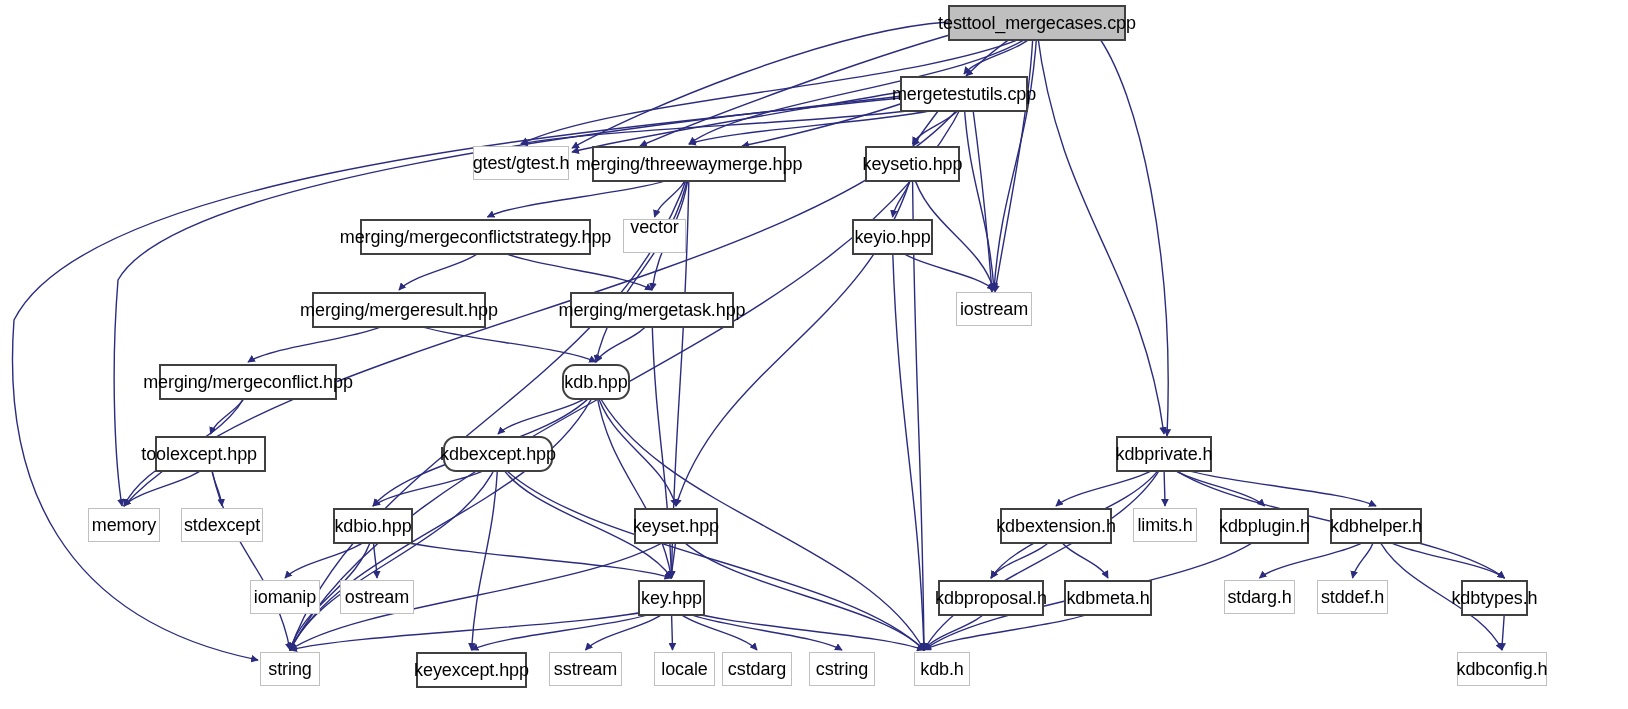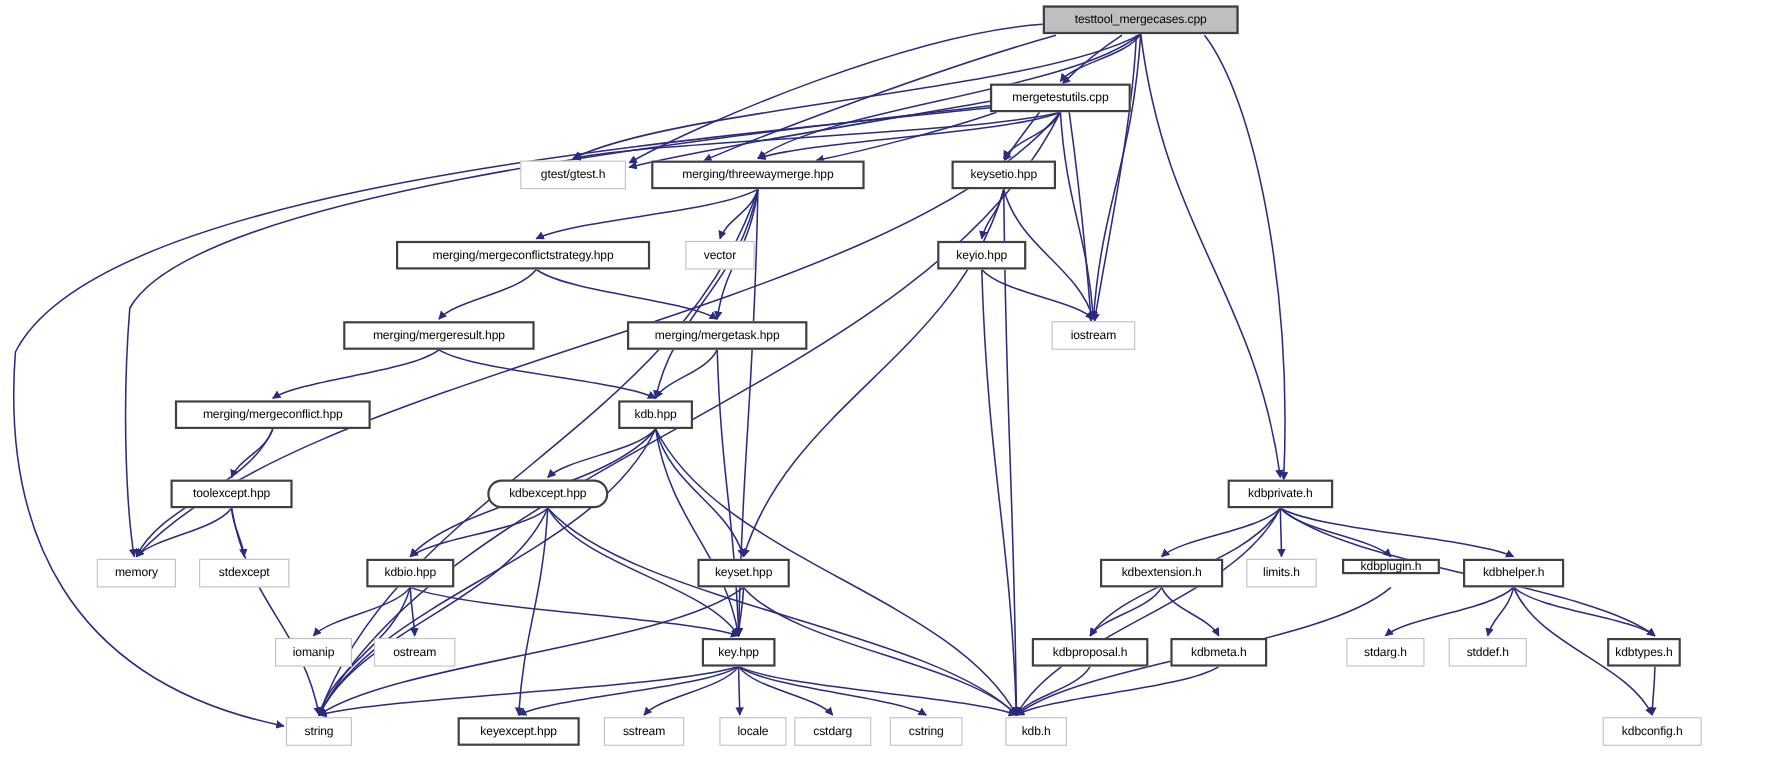--- a/index.html
+++ b/index.html
@@ -24,27 +24,27 @@
     width: 1628px;
     height: 709px;
   }
   .gnode {
     position: absolute;
     box-sizing: border-box;
     display: flex;
     align-items: center;
     justify-content: center;
     white-space: nowrap;
-    font-size: 11px;
+    font-size: 18px;
     line-height: 1;
     color: #000000;
     background: #ffffff;
     border: 1px solid #c0c0c0;
     height: 26px;
-    padding: 5px 7px;
+    padding: 16px 7px;
     letter-spacing: -0.1px;
   }
   .gnode.bold {
     border: 2px solid #404040;
   }
   .gnode.root {
     border: 2px solid #404040;
     background: #bfbfbf;
   }
 </style>
@@ -160,42 +160,42 @@
       </div>
       <div class="gnode bold" style="left: 592px; top: 146px; width: 194px; height: 26px;">
         <span>merging/threewaymerge.hpp</span>
       </div>
       <div class="gnode bold" style="left: 865px; top: 146px; width: 95px; height: 26px;">
         <span>keysetio.hpp</span>
       </div>
       <div class="gnode bold" style="left: 360px; top: 219px; width: 231px; height: 26px;">
         <span>merging/mergeconflictstrategy.hpp</span>
       </div>
-      <div class="gnode" style="left: 623px; top: 219px; width: 63px; height: 26px;">
+      <div class="gnode" style="left: 623px; top: 219px; width: 63px; height: 26px; align-items: flex-end;">
         <span>vector</span>
       </div>
       <div class="gnode bold" style="left: 852px; top: 219px; width: 81px; height: 26px;">
         <span>keyio.hpp</span>
       </div>
       <div class="gnode bold" style="left: 312px; top: 292px; width: 174px; height: 26px;">
         <span>merging/mergeresult.hpp</span>
       </div>
       <div class="gnode bold" style="left: 570px; top: 292px; width: 164px; height: 26px; align-items: center;">
         <span>merging/mergetask.hpp</span>
       </div>
       <div class="gnode" style="left: 956px; top: 292px; width: 76px; height: 26px;">
         <span>iostream</span>
       </div>
       <div class="gnode bold" style="left: 159px; top: 364px; width: 178px; height: 26px;">
         <span>merging/mergeconflict.hpp</span>
       </div>
-      <div class="gnode bold" style="left: 562px; top: 364px; width: 68px; height: 26px;">
+      <div class="gnode bold" style="left: 562px; top: 364px; width: 68px; height: 26px; border-radius: 13px;">
         <span>kdb.hpp</span>
       </div>
-      <div class="gnode bold" style="left: 155px; top: 436px; width: 111px; height: 26px;">
+      <div class="gnode bold" style="left: 155px; top: 436px; width: 111px; height: 26px; justify-content: flex-end;">
         <span>toolexcept.hpp</span>
       </div>
       <div class="gnode bold" style="left: 443px; top: 436px; width: 110px; height: 26px; border-radius: 13px;">
         <span>kdbexcept.hpp</span>
       </div>
       <div class="gnode bold" style="left: 1116px; top: 436px; width: 96px; height: 26px;">
         <span>kdbprivate.h</span>
       </div>
       <div class="gnode" style="left: 88px; top: 508px; width: 72px; height: 26px;">
         <span>memory</span>

